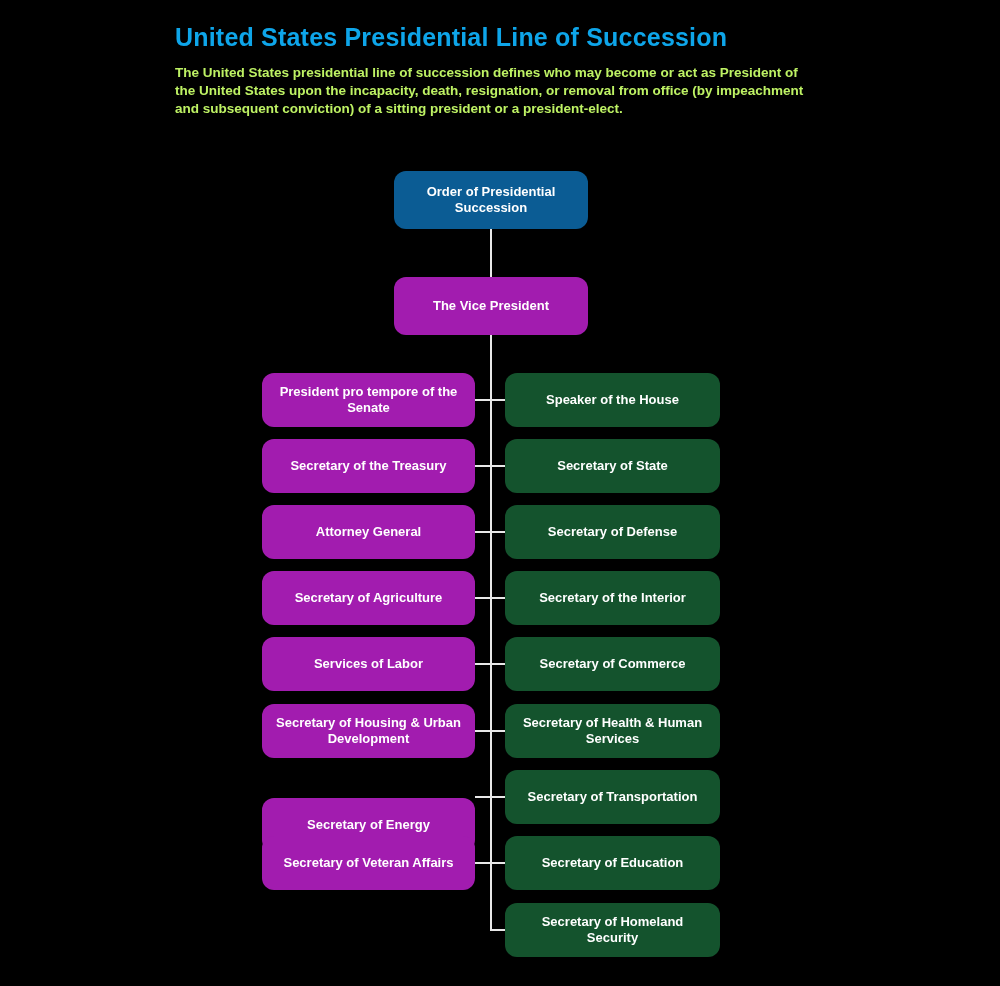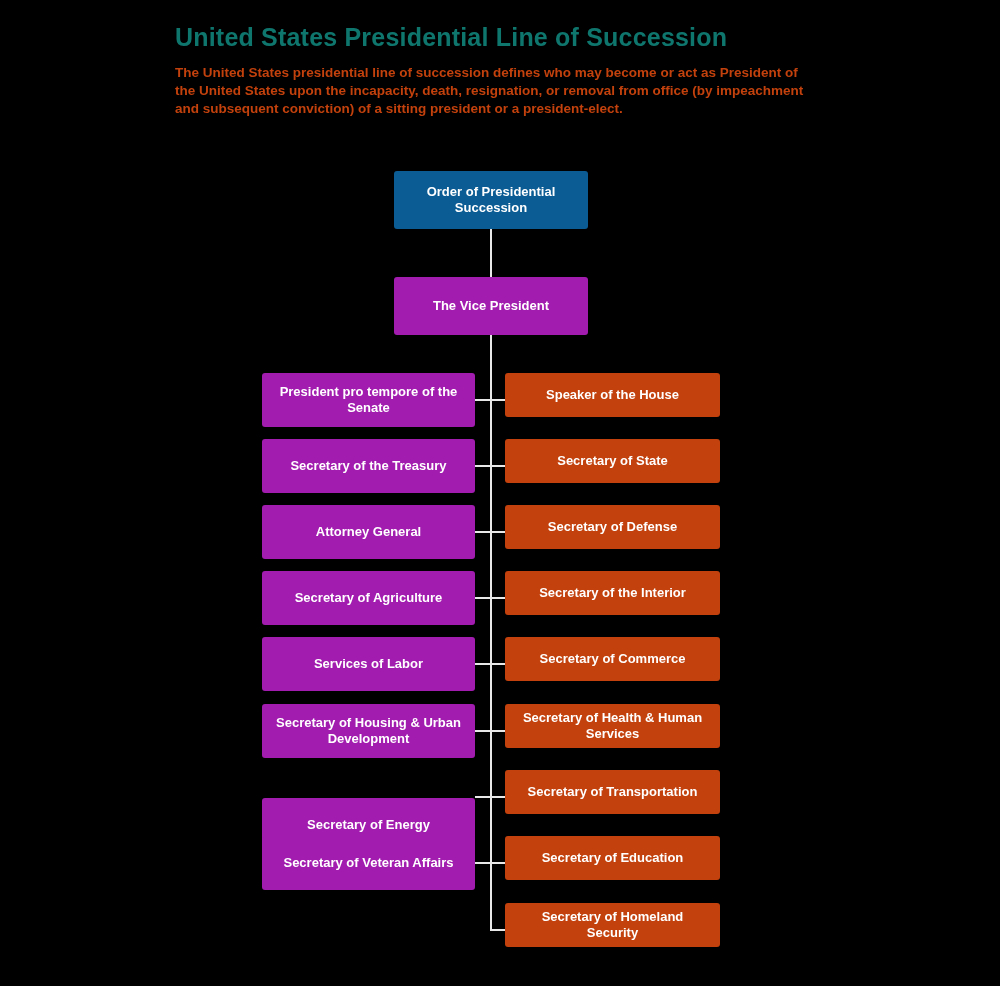--- a/index.html
+++ b/index.html
@@ -25,29 +25,29 @@
   
   .header {
     position: absolute;
     left: 175px;
     top: 22px;
     width: 660px;
   }
   .title {
     font-size: 25px;
     font-weight: bold;
-    color: #0f766e;
+    color: #0ea5e9;
     letter-spacing: 0.2px;
     line-height: 1.2;
     margin: 0 0 12px 0;
   }
   .subtitle {
     font-size: 13.5px;
     font-weight: bold;
-    color: #c2410c;
+    color: #bef264;
     line-height: 1.35;
     width: 645px;
     margin: 0;
   }
 
   
   .diagram {
     position: absolute;
     left: 0;
     top: 0;
@@ -68,21 +68,21 @@
     box-sizing: border-box;
     display: flex;
     align-items: center;
     justify-content: center;
     text-align: center;
     font-size: 13px;
     font-weight: bold;
     color: #ffffff;
     line-height: 1.25;
     padding: 6px 10px;
-    border-radius: 3px;
+    border-radius: 12px;
   }
 
   .node.root {
     background: #0b5c94;
     width: 194px;
     height: 58px;
     left: 394px;
     top: 171px;
   }
   .node.vp {
@@ -92,23 +92,23 @@
     left: 394px;
     top: 277px;
   }
   .node.left {
     background: #a21caf;
     width: 213px;
     height: 54px;
     left: 262px;
   }
   .node.right {
-    background: #c2410c;
+    background: #14532d;
     width: 215px;
-    height: 44px;
+    height: 54px;
     left: 505px;
   }
 </style>
 </head>
 <body>
 
 <div id="page">
 
   <div class="header">
     <h1 class="title">United States Presidential Line of Succession</h1>

